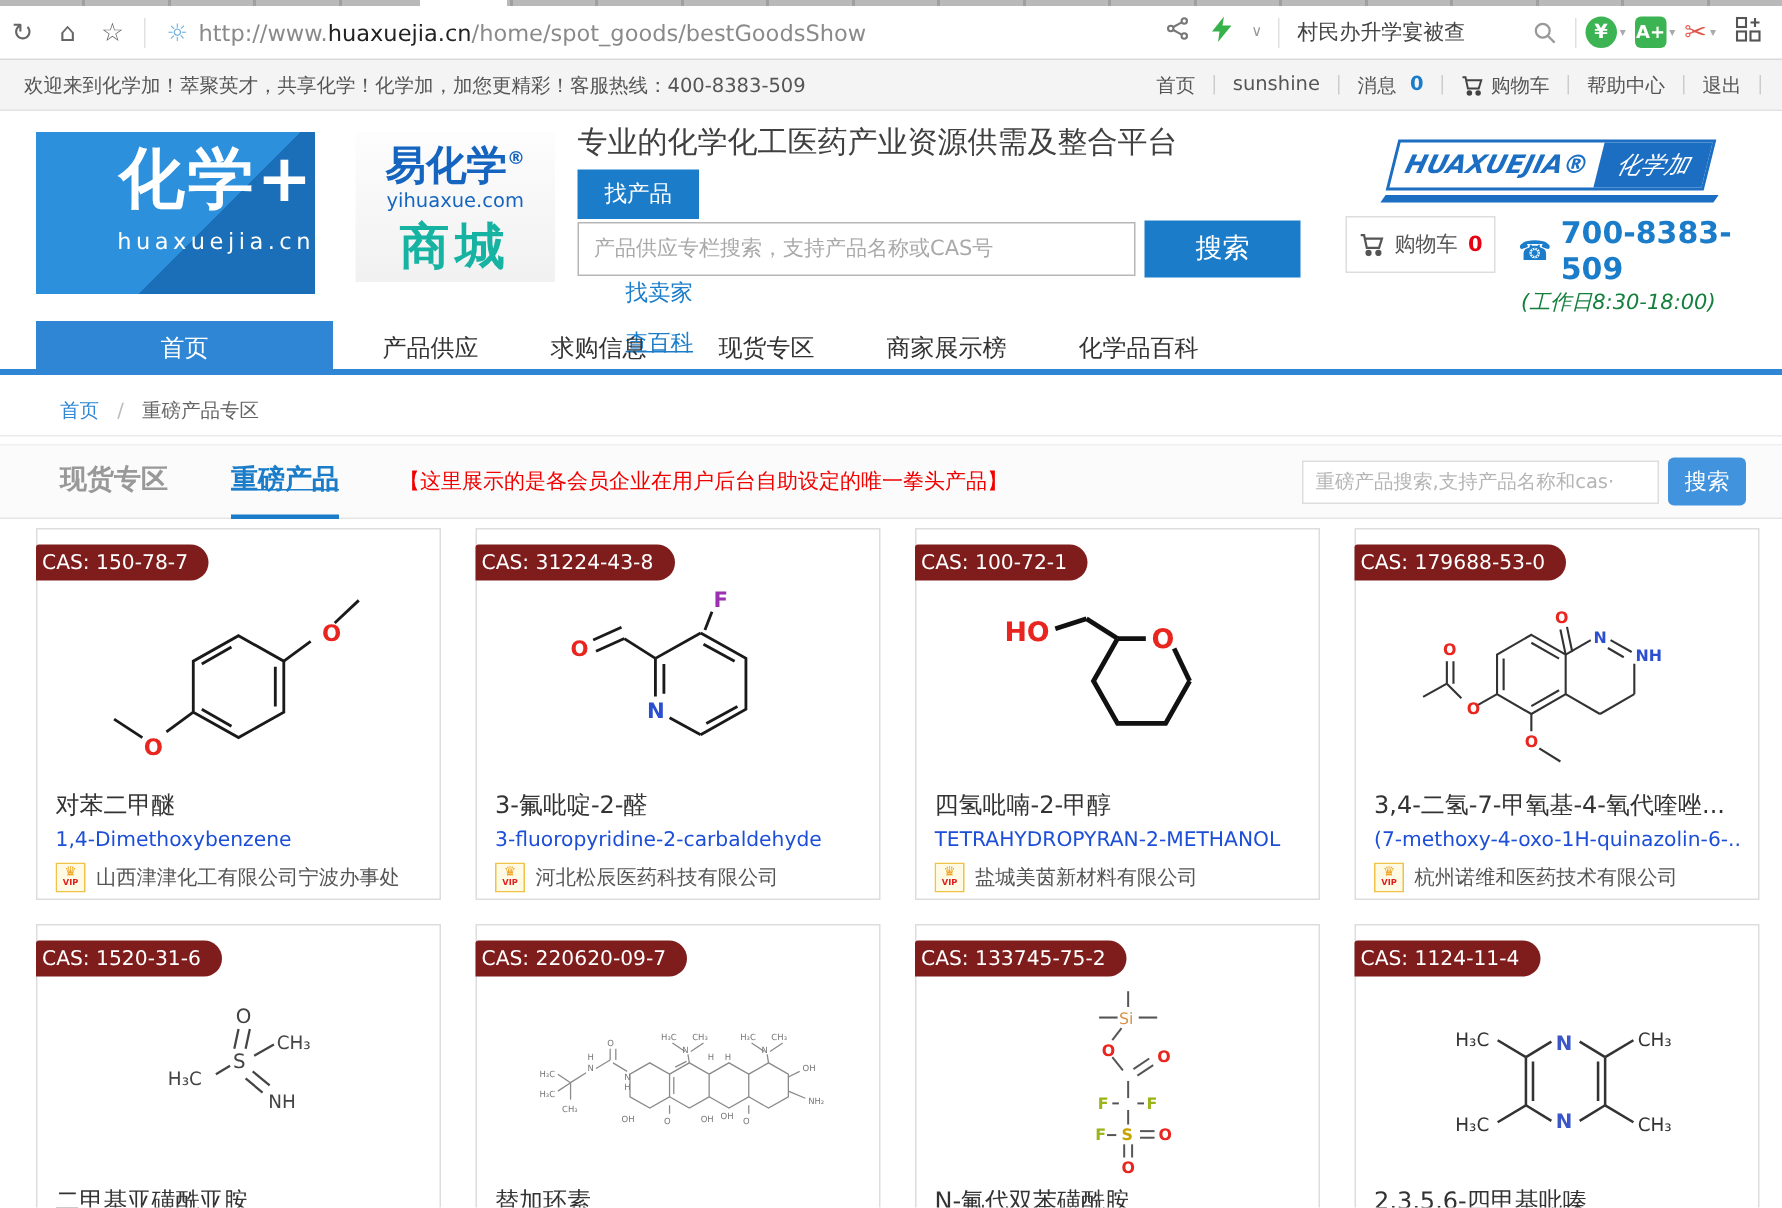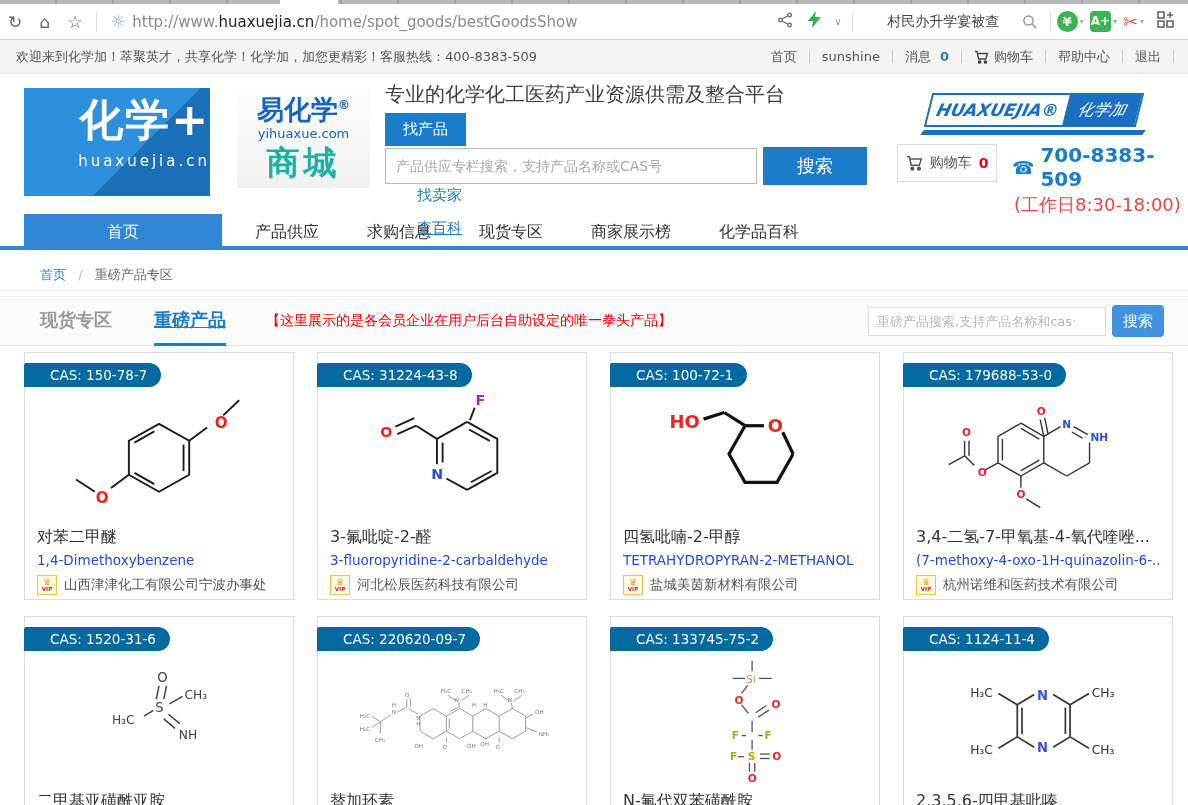--- a/index.html
+++ b/index.html
@@ -15,21 +15,21 @@
     border-bottom:1px solid #d9d9d9; display:flex; align-items:center; }
   .tb-ic { width:30px; text-align:center; font-size:17px; color:#666; cursor:pointer; flex:0 0 auto; }
   .tb-sep { width:1px; height:20px; background:#e0e0e0; margin:0 6px; flex:0 0 auto; }
   .urlbar { display:flex; align-items:center; gap:7px; margin-left:8px; flex:0 0 auto; }
   .site-ic { color:#6ab0e4; font-size:16px; }
   .url { font-size:15px; white-space:nowrap; }
   .url .dim { color:#8a8a8a; } .url .strong { color:#222; }
   .tb-right { margin-left:auto; display:flex; align-items:center; }
   .bolt { color:#35b24a; }
   .chev { color:#999; font-size:10px; width:16px; text-align:center; }
-  .tb-search { display:flex; align-items:center; width:185px; height:26px; padding:0 6px;text-align:center; }
+  .tb-search { display:flex; align-items:center; width:185px; height:26px; padding:0 6px; }
   .tb-search .q { font-size:14px; color:#444; white-space:nowrap; overflow:hidden; flex:1; }
   .round-ic { width:21px; height:21px; border-radius:50%; background:#3db453; color:#fff;
     font-size:13px; font-weight:bold; text-align:center; line-height:21px; }
   .sq-ic { width:21px; height:21px; border-radius:4px; background:#3db453; color:#fff;
     font-size:12px; font-weight:bold; text-align:center; line-height:21px; }
   .scissors { color:#e2574c; font-size:18px; }
   .mini-chev { font-size:8px; color:#aaa; margin:0 6px 0 2px; }
 
   
   .welcomebar { position:absolute; top:40px; left:0; width:1188px; height:34px; background:#f4f4f4;
@@ -70,21 +70,21 @@
     line-height:30px; text-align:center; white-space:nowrap; }
   .ribbon .cn { width:72px; background:#1b6ec2; color:#fff; font-style:italic; font-size:16px;
     line-height:30px; text-align:center; }
   .ribbon .swoosh { margin-top:3px; margin-left:-6px; width:222px; height:5px; background:#1b6ec2; transform:skewX(-35deg); }
   .cartbox { position:absolute; left:897px; top:69px; width:100px; height:38px; border:1px solid #ddd;
     display:flex; align-items:center; justify-content:center; gap:7px; font-size:14px; color:#555; cursor:pointer; }
   .cart-zero { color:#e60012; font-weight:bold; }
   .phone { position:absolute; left:1012px; top:68px; }
   .phone .num { color:#1b7dc9; font-size:20px; font-weight:bold; display:flex; align-items:center; gap:6px;}
   .phone .num .ph-ic { font-size:18px; }
-  .phone .hours { color:#ef4444; font-size:18px; margin-top:2px; margin-left:2px; }
+  .phone .hours { color:#15803d; font-size:14px; margin-top:2px; margin-left:2px;font-style:italic; }
 
   
   .nav { position:absolute; top:214px; left:0; width:1188px; height:36px; border-bottom:4px solid #2e86d5;
     display:flex; align-items:stretch; font-size:16px; }
   .nav-item { line-height:36px; color:#333; margin-left:48px; cursor:pointer; }
   .nav-item.active { margin-left:24px; width:198px; background:#2e86d5; color:#fff; text-align:center; }
   .nav-item.first { margin-left:33px; }
 
   
   .breadcrumb { position:absolute; top:258px; left:0; width:1188px; height:33px; line-height:33px;
@@ -104,22 +104,22 @@
   .stab-search input { width:238px; height:29px; border:1px solid #ddd; padding:0 8px; font-size:13px;
     color:#444; outline:none; font-family:inherit; background:#fff;}
   .stab-search input::placeholder { color:#b5b5b5; }
   .stab-btn { width:52px; height:32px; background:#4093dc; border-radius:4px; color:#fff; font-size:15px;
     text-align:center; line-height:32px; cursor:pointer; }
 
   
   .grid { position:absolute; top:352px; left:24px; width:1140px;
     display:grid; grid-template-columns:repeat(4,270px); column-gap:23px; row-gap:16px; }
   .card { position:relative; height:248px; background:#fff; border:1px solid #ddd; cursor:pointer; }
-  .cas { position:absolute; top:10px; left:-1px; background:#0369a1; color:#fff; font-size:13.5px;
-    padding:4px 14px 4px 26px; border-radius:2px 12px 12px 0; }
+  .cas { position:absolute; top:10px; left:-1px; background:#7f1d1d; color:#fff; font-size:13.5px;
+    padding:4px 14px 4px 4px; border-radius:2px 12px 12px 0; }
   .mol { margin-top:34px; height:134px; display:flex; align-items:center; justify-content:center; }
   .pname { margin:6px 12px 0; font-size:16px; color:#333; white-space:nowrap; overflow:hidden; }
   .psub { margin:4px 12px 0; font-size:13.5px; color:#1d4ed8; white-space:nowrap; overflow:hidden; }
   .pcompany { margin:7px 12px 0; display:flex; align-items:center; gap:7px; font-size:13.5px; color:#555;
     white-space:nowrap; overflow:hidden; }
   .vip { flex:0 0 auto; width:20px; height:20px; background:#fefae3; border:1px solid #f0c24a;
     display:flex; flex-direction:column; align-items:center; justify-content:center; line-height:1; }
   .vip .crown { color:#f0a01e; font-size:9px; }
   .vip .viptxt { color:#e02020; font-size:5.5px; font-weight:bold; }
   svg text { font-family:"DejaVu Sans","Liberation Sans",sans-serif; }

